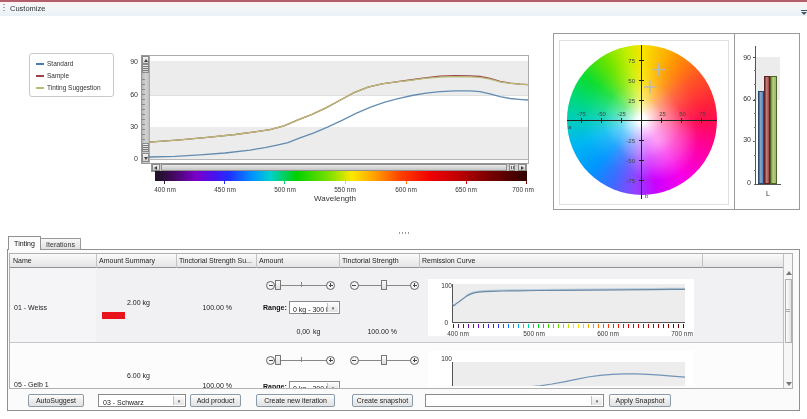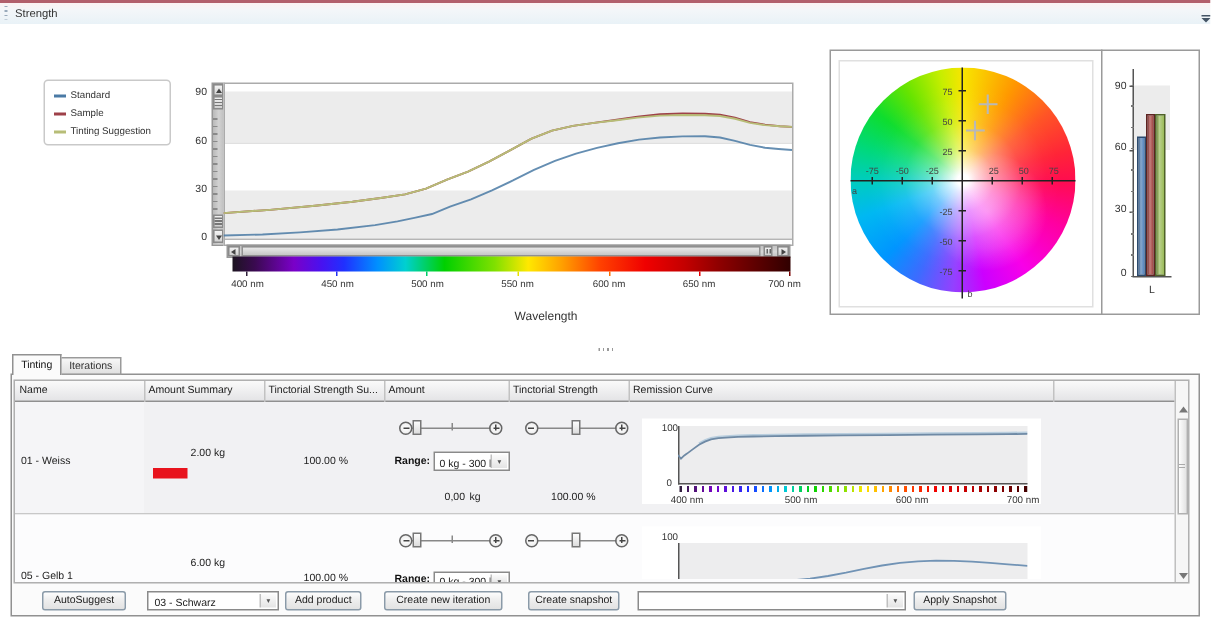--- a/index.html
+++ b/index.html
@@ -17,21 +17,21 @@
 .sli-p:after{content:"";position:absolute;top:1.5px;bottom:1.5px;left:3px;width:1px;background:#444}
 .sli-line{position:absolute;height:1px;background:#888}
 .sli-th{position:absolute;width:6px;height:10px;border:1px solid #777;background:linear-gradient(#fdfdfd,#dcdcdc)}
 </style>
 </head>
 <body>
 
 <div class="abs" style="left:0;top:0;width:807px;height:2px;background:#b25f6b"></div>
 <div class="abs" style="left:0;top:2px;width:807px;height:14px;background:linear-gradient(#fbf2f2,#f3f6f9 35%,#e9f2f7)"></div>
 <div class="abs" style="left:3px;top:4px;width:2px;height:9px;background:repeating-linear-gradient(#9ab 0,#9ab 1px,transparent 1px,transparent 3px)"></div>
-<div class="abs" style="left:10px;top:4px;color:#333;font-size:7.5px;line-height:9px">Strength</div>
+<div class="abs" style="left:10px;top:4px;color:#333;font-size:7.5px;line-height:9px">Customize</div>
 <div class="abs" style="left:801px;top:10px;width:6px;height:1px;background:#456"></div>
 <div class="abs" style="left:801px;top:12px;width:0;height:0;border-left:3px solid transparent;border-right:3px solid transparent;border-top:3px solid #456"></div>
 
 <div id="legend" class="abs" style="left:29px;top:53px;width:85px;height:44px;border:1px solid #c9c9c9;border-radius:3px;background:#fff"></div>
 <div class="abs t65" style="left:36px;top:60px;width:8px;height:1.5px;background:#4a7aa5;margin-top:3px"></div>
 <div class="abs t65" style="left:47px;top:60px;color:#333">Standard</div>
 <div class="abs t65" style="left:36px;top:72px;width:8px;height:1.5px;background:#9e4149;margin-top:3px"></div>
 <div class="abs t65" style="left:47px;top:72px;color:#333">Sample</div>
 <div class="abs t65" style="left:36px;top:84px;width:8px;height:1.5px;background:#b7bd77;margin-top:3px"></div>
 <div class="abs t65" style="left:47px;top:84px;color:#333">Tinting Suggestion</div>
@@ -81,21 +81,21 @@
 <div class="abs" style="left:406px;top:181px;width:1px;height:3px;background:#ff7000"></div>
 <div class="abs" style="left:466px;top:181px;width:1px;height:3px;background:#e80000"></div>
 <div class="abs" style="left:526px;top:181px;width:1px;height:3px;background:#7a0000"></div>
 <div class="abs t65" style="left:152px;top:186px;width:26px;text-align:center;color:#333">400 nm</div>
 <div class="abs t65" style="left:212px;top:186px;width:26px;text-align:center;color:#333">450 nm</div>
 <div class="abs t65" style="left:272px;top:186px;width:26px;text-align:center;color:#333">500 nm</div>
 <div class="abs t65" style="left:332px;top:186px;width:26px;text-align:center;color:#333">550 nm</div>
 <div class="abs t65" style="left:393px;top:186px;width:26px;text-align:center;color:#333">600 nm</div>
 <div class="abs t65" style="left:453px;top:186px;width:26px;text-align:center;color:#333">650 nm</div>
 <div class="abs t65" style="left:510px;top:186px;width:26px;text-align:center;color:#333">700 nm</div>
-<div class="abs t8" style="left:285px;top:206px;width:100px;text-align:right;color:#333">Wavelength</div>
+<div class="abs t8" style="left:285px;top:194px;width:100px;text-align:center;color:#333">Wavelength</div>
 
 <div class="abs" style="left:553px;top:33px;width:247px;height:177px;border:1px solid #9a9a9a;background:#fff"></div>
 <div class="abs" style="left:559px;top:40px;width:170px;height:165px;border:1px solid #e0e0e0;background:#fff"></div>
 <div class="abs" style="left:734px;top:33px;width:1px;height:177px;background:#9a9a9a"></div>
 
 <div class="abs" style="left:567px;top:45px;width:150px;height:150px;border-radius:50%;background:
 radial-gradient(circle 58px at 61% 64%,rgba(255,255,255,0.4) 0%,rgba(255,255,255,0.18) 42%,rgba(255,255,255,0) 68%),
 radial-gradient(circle closest-side,#fff 0%,#fff 5%,rgba(255,255,255,0.8) 12%,rgba(255,255,255,0.42) 28%,rgba(255,255,255,0.12) 52%,rgba(255,255,255,0.02) 74%,rgba(255,255,255,0) 86%),
 conic-gradient(from 0deg,#f8e500 0deg,#ff9800 28deg,#ff5426 52deg,#ff2438 75deg,#ff0d4e 90deg,#ff00a0 115deg,#f800e8 145deg,#cc00ff 168deg,#9440ff 185deg,#3d6bff 205deg,#0095ff 225deg,#00b8f2 250deg,#00cdbd 270deg,#00d97a 288deg,#0edd2e 308deg,#66e400 328deg,#c6ee00 348deg,#f8e500 360deg)"></div>
 <svg class="abs" style="left:559px;top:40px" width="170" height="165" viewBox="0 0 170 165">

